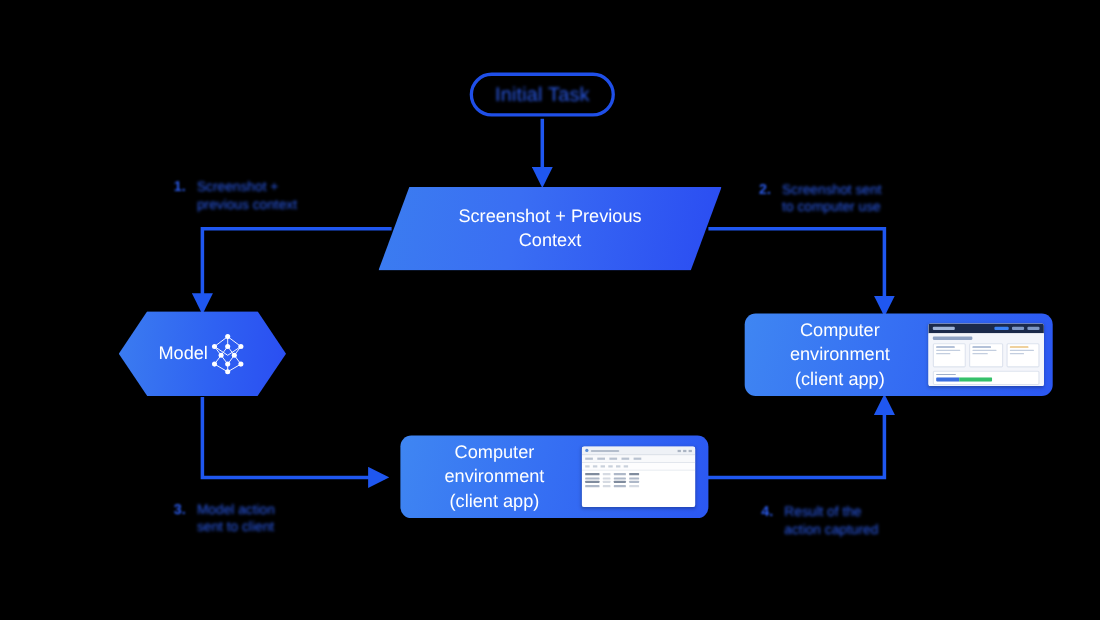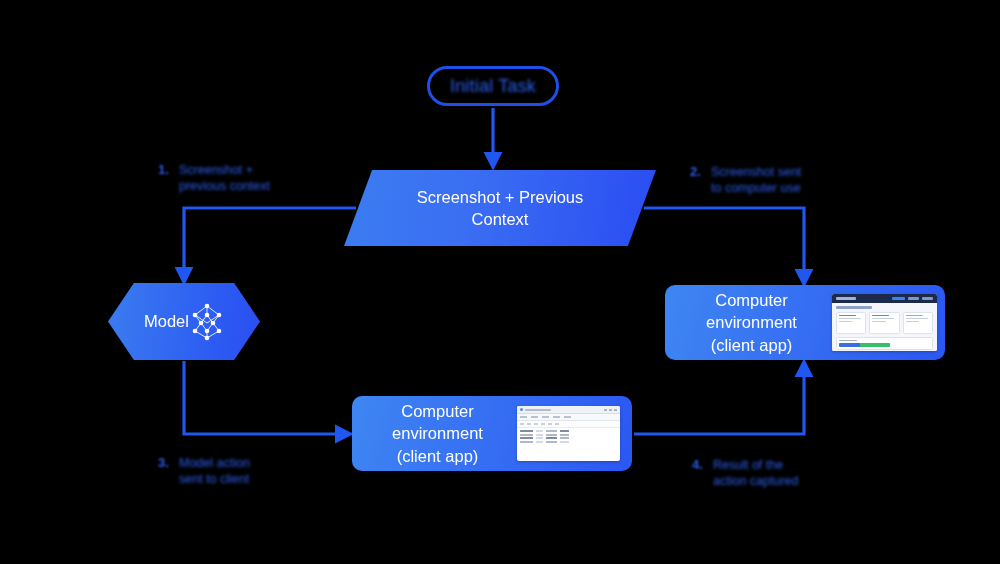--- a/index.html
+++ b/index.html
@@ -94,20 +94,21 @@
   .nn-icon { width: 34px; height: 40px; display: block; }
 
   
   .env-card {
     position: absolute;
     border-radius: 10px;
     background: linear-gradient(105deg, #3f86f2 0%, #3670f3 45%, #2b57f2 100%);
     display: flex;
     align-items: center;
     overflow: hidden;
+    margin-left: 12px;
   }
   .env-card.right { left: 665px; top: 285px; width: 280px; height: 75px; }
   .env-card.bottom { left: 352px; top: 396px; width: 280px; height: 75px; }
 
   .env-label {
     font-size: 16.5px;
     line-height: 1.35;
     text-align: center;
     color: #ffffff;
     white-space: pre-line;

